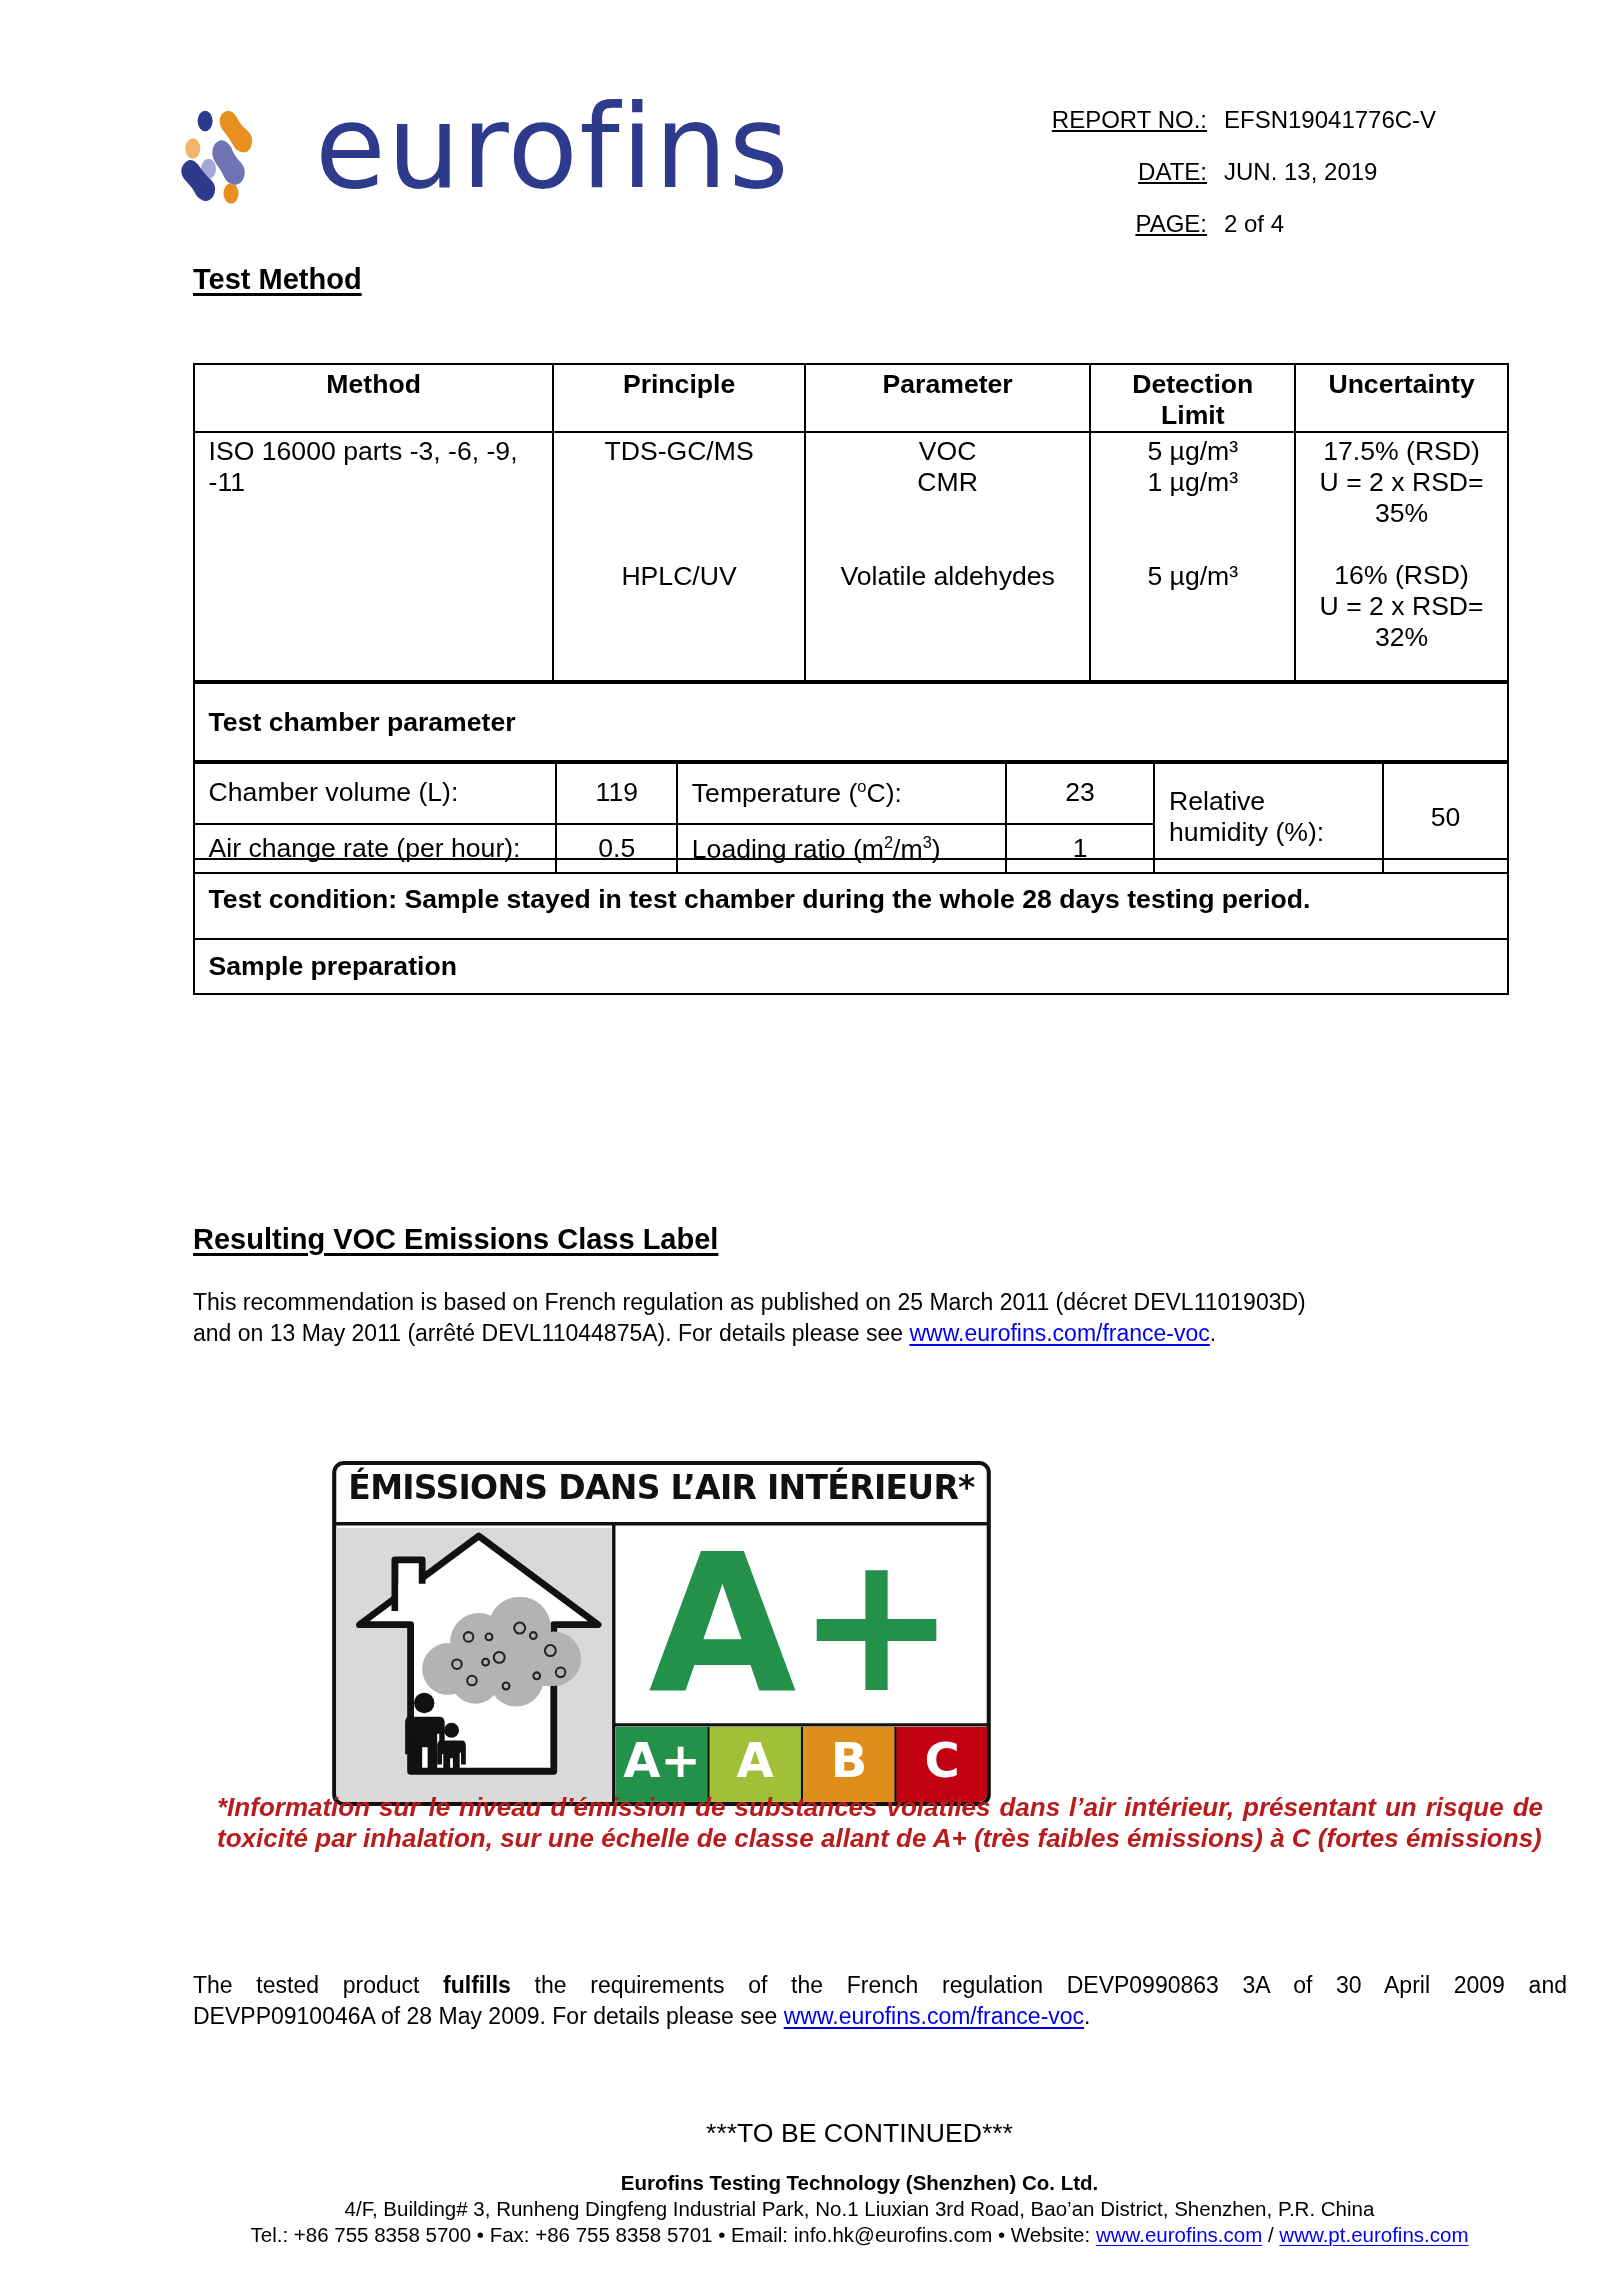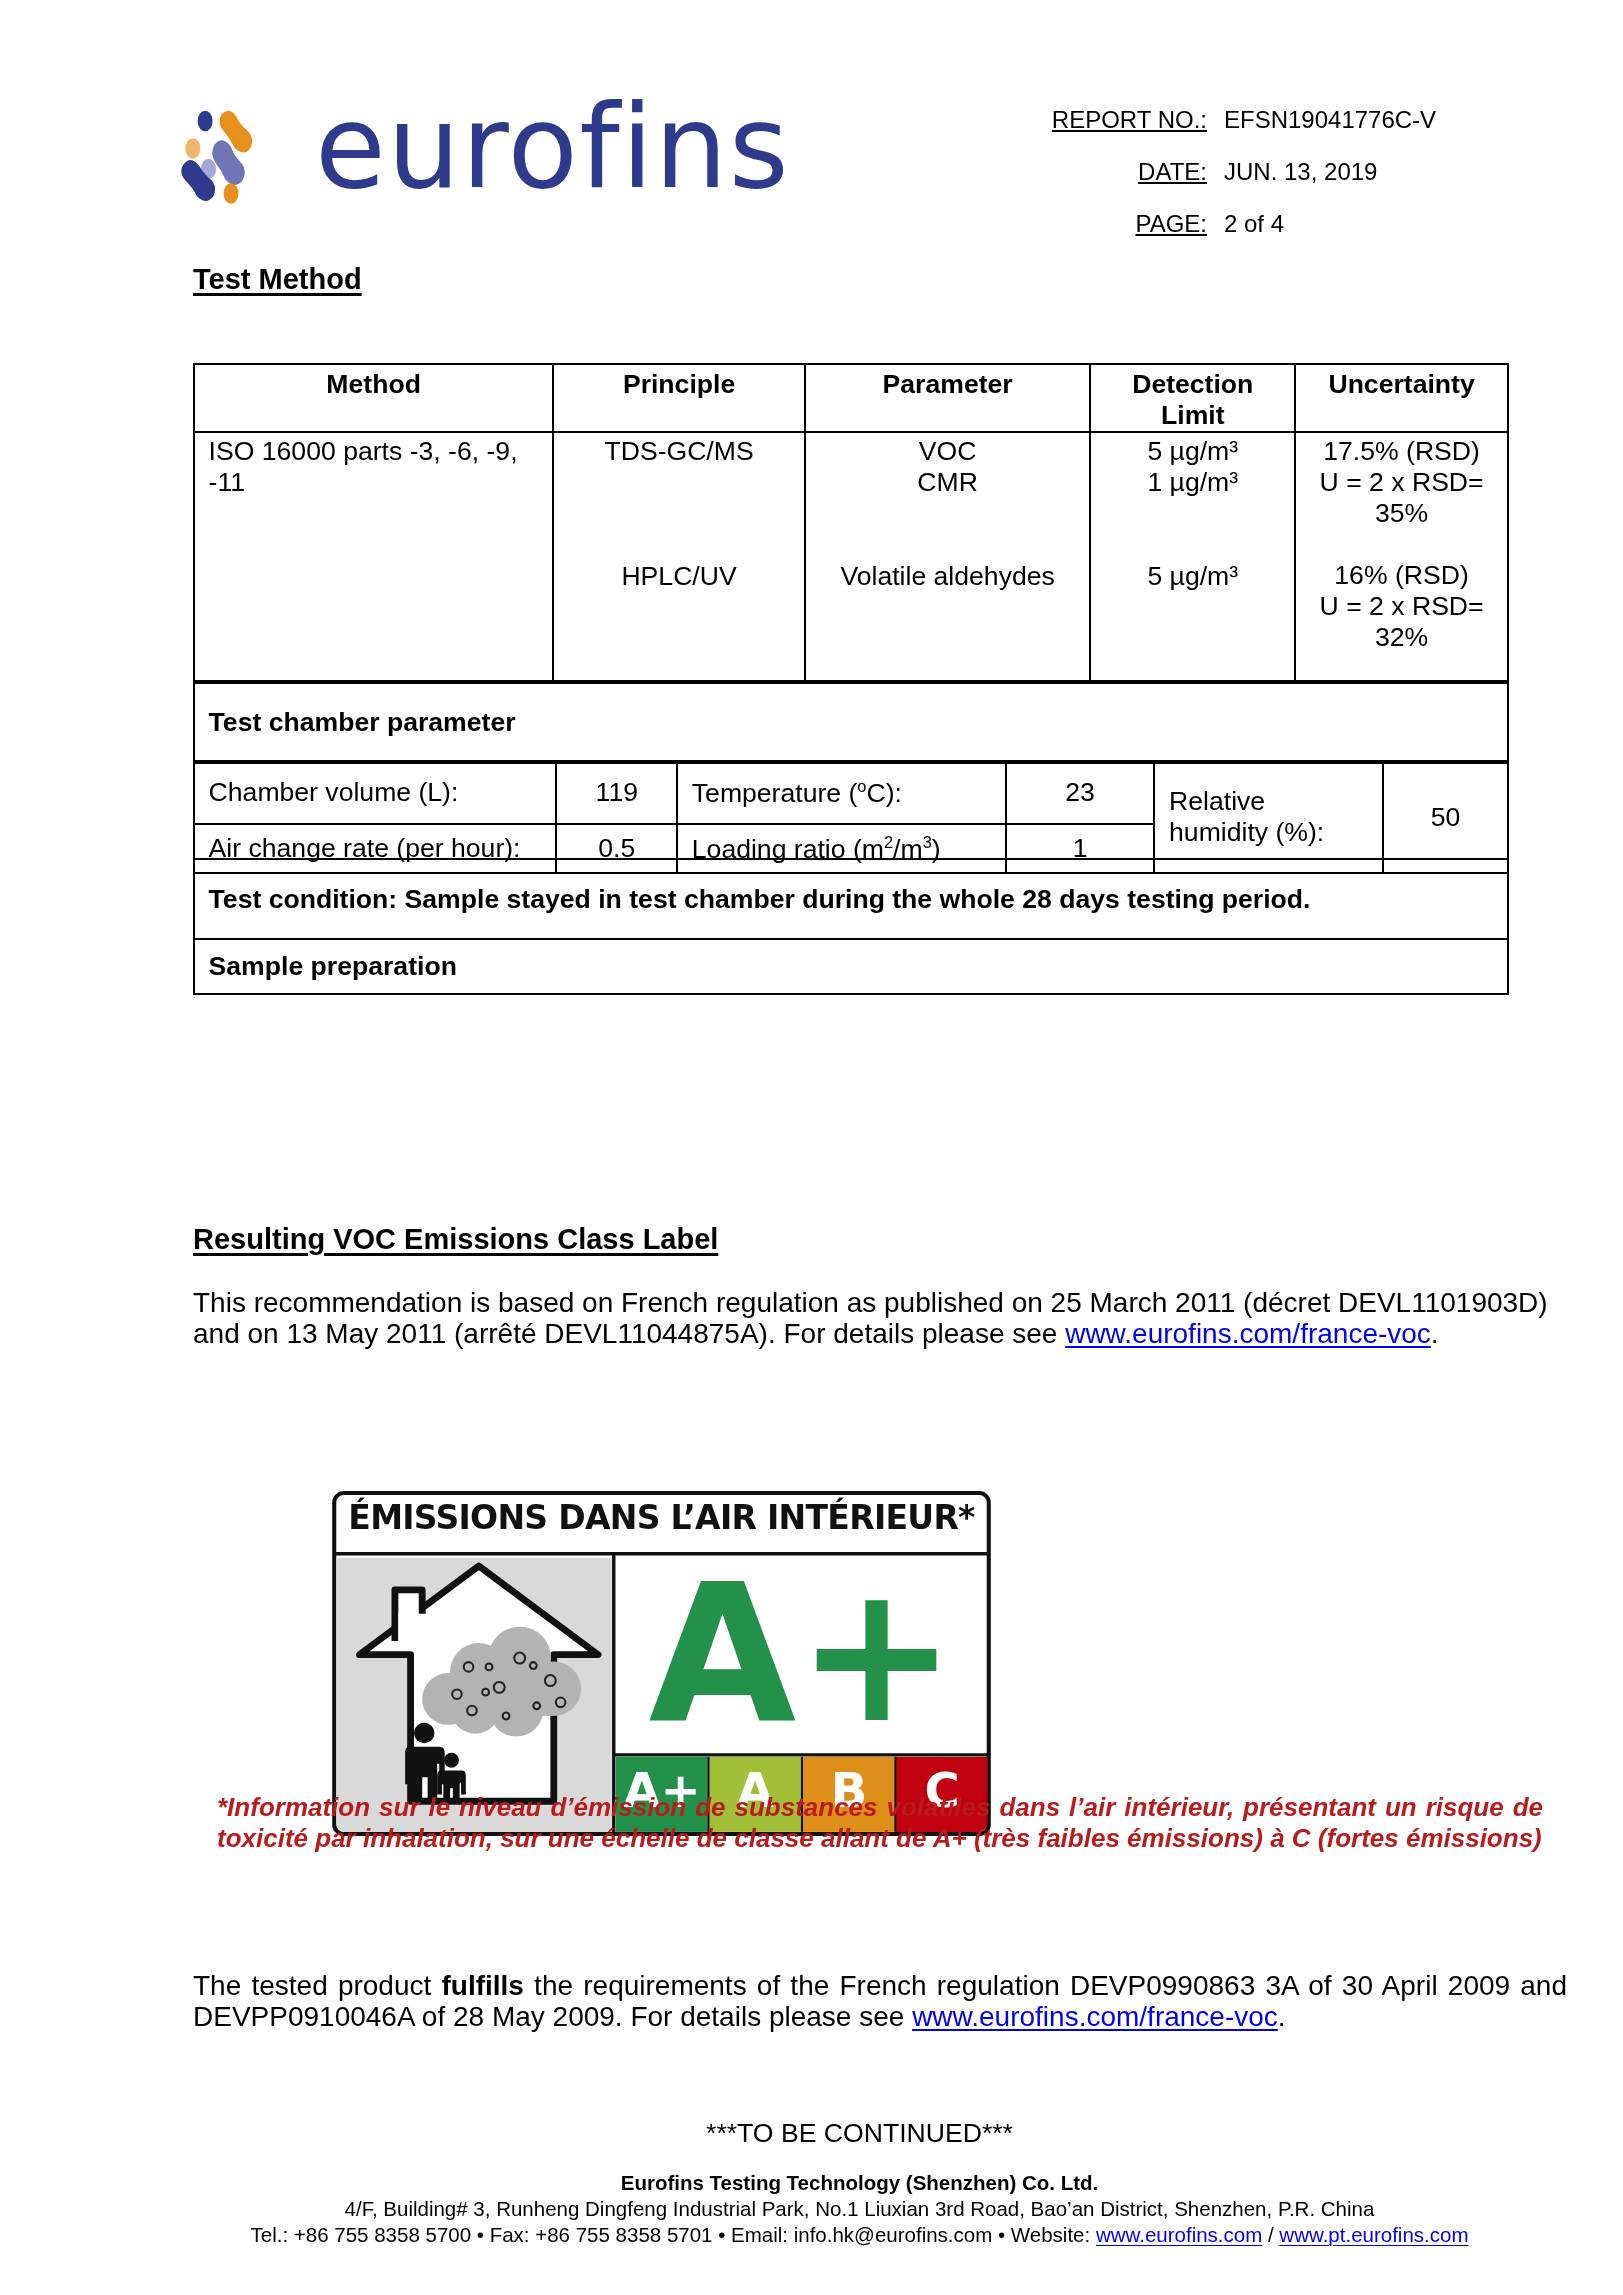--- a/index.html
+++ b/index.html
@@ -11,26 +11,26 @@
                font-size:115px; color:#2e3a8c; letter-spacing:1.4px; line-height:1; }
   .hdr-row { position:absolute; font-size:24px; line-height:27px; white-space:nowrap; }
   .hdr-label { position:absolute; right:0; text-align:center;text-decoration:underline; }
   .hdr-val { position:absolute; left:0; }
   .h2 { font-size:29px; font-weight:bold; text-decoration:underline; text-underline-offset:4.1px;
         text-decoration-thickness:2.7px; }
   table.grid { position:absolute; border-collapse:collapse; font-size:26.6px;padding-left:46px; }
   table.grid td { border:2px solid #000; vertical-align:top; padding:0; }
   .c { text-align:center; }
   .b { font-weight:bold; }
-  .para { font-size:28px; line-height:31px; }
+  .para { font-size:23px; line-height:31px; }
   a.lnk { color:#0000ee; text-decoration:underline; text-decoration-thickness:2px; text-underline-offset:3.4px; }
   .italic-note { font-size:26px; line-height:31px; font-style:italic; font-weight:bold; color:#b91c1c;
                  text-align:justify; text-align-last:left; }
   .footer { font-size:20.5px; line-height:26px; text-align:center; white-space:nowrap; }
-  .label-box { left:332px; top:1491px; width:659px; height:291px; }
+  .label-box { left:332px; top:1461px; width:659px; height:291px; }
 </style>
 </head>
 <body>
 
 <div class="abs logo">
   <svg width="130" height="116" viewBox="0 0 190 170" style="position:absolute;left:0;top:0">
     <ellipse cx="38" cy="28" rx="11" ry="15" fill="#2e3a8c"></ellipse>
     <path d="M62 18 q12 -12 22 4 q6 12 14 18 q14 12 6 28 q-8 12 -22 0 q-8 -14 -14 -22 q-14 -14 -6 -28z" fill="#e8901e"></path>
     <ellipse cx="20" cy="68" rx="11" ry="15" fill="#f0b46a"></ellipse>
     <path d="M52 62 q12 -14 24 4 q4 12 12 20 q14 14 4 30 q-12 12 -24 -2 q-6 -14 -14 -24 q-10 -14 -2 -28z" fill="#6f74b4"></path>

